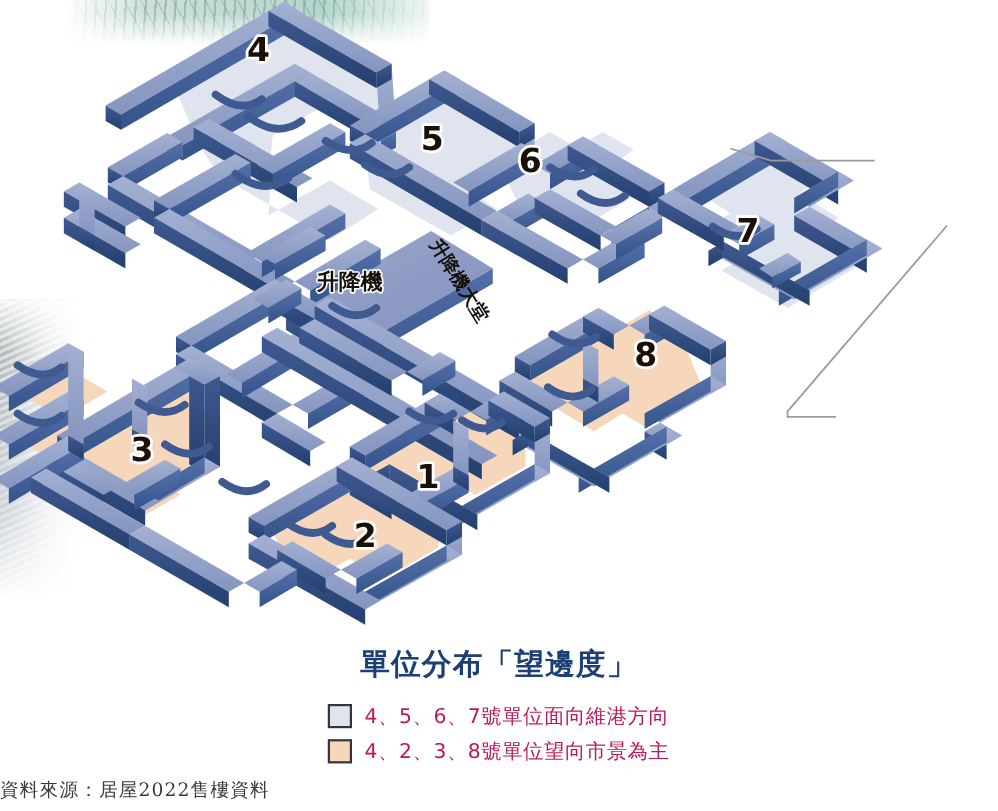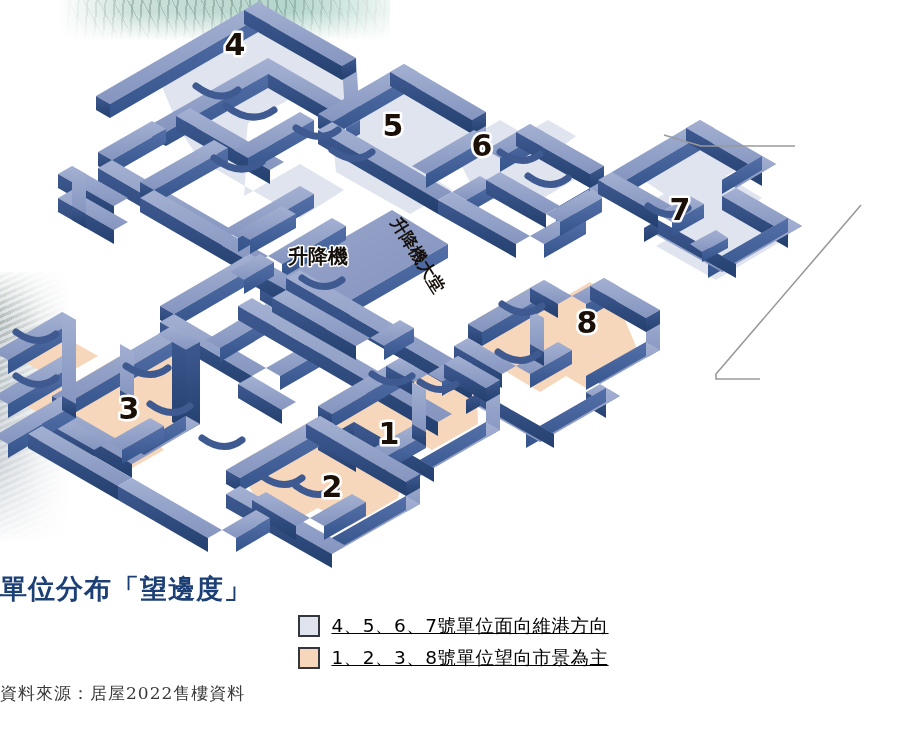--- a/index.html
+++ b/index.html
@@ -46,31 +46,32 @@
     paint-order:stroke fill;stroke:#ffffff;stroke-width:3px;stroke-linejoin:round;
   }
   .cjk-label-sm{
     font-family:"DejaVu Sans","Liberation Sans",sans-serif;
     font-weight:bold;font-size:17px;fill:#15100c;
   }
 
   
   #legend{position:absolute;left:0;top:572px;width:907px;}
   #plan-title{
+    text-align:center;
     font-family:"DejaVu Sans","Liberation Sans",sans-serif;
     font-weight:bold;font-size:27px;letter-spacing:1px;
-    color:#1c3f75;margin:0;line-height:34px;
+    color:#1c3f75;margin:16px;line-height:34px;
   }
   .legend-row{display:flex;align-items:center;justify-content:center;margin-top:7px;}
   .swatch{
     width:22px;height:22px;border:2px solid #33373d;box-sizing:border-box;margin-right:11px;flex:0 0 auto;
   }
   .legend-text{
     font-family:"DejaVu Sans","Liberation Sans",sans-serif;
-    font-size:18.5px;color:#000000;white-space:nowrap;letter-spacing:.5px;text-decoration:underline;
+    font-size:18.5px;color:#be185d;white-space:nowrap;letter-spacing:.5px;
   }
   #source{
     text-align:left;margin-top:12px;
     font-family:"DejaVu Serif","Liberation Serif",serif;
     font-size:17px;color:#3a3a3a;letter-spacing:1px;
   }
 </style>
 </head>
 <body>
 
@@ -583,19 +584,19 @@
   <div id="legend">
     <div id="plan-title">單位分布「望邊度」</div>
 
     <div class="legend-row">
       <span class="swatch" style="background:#dfe4ef;"></span>
       <span class="legend-text">4、5、6、7號單位面向維港方向</span>
     </div>
 
     <div class="legend-row">
       <span class="swatch" style="background:#f6d7bb;"></span>
-      <span class="legend-text">1、2、3、8號單位望向市景為主</span>
+      <span class="legend-text">4、2、3、8號單位望向市景為主</span>
     </div>
 
     <div id="source">資料來源：居屋2022售樓資料</div>
   </div>
 
 </div>
 
 </body></html>

